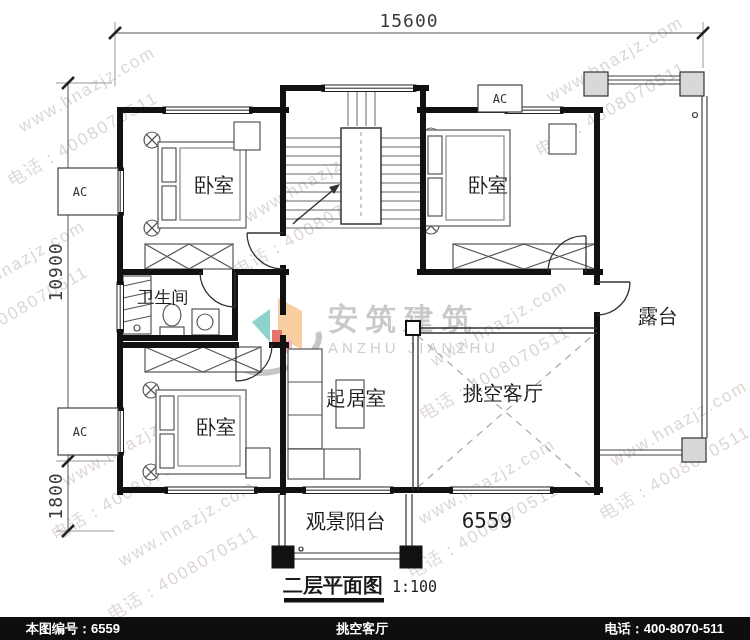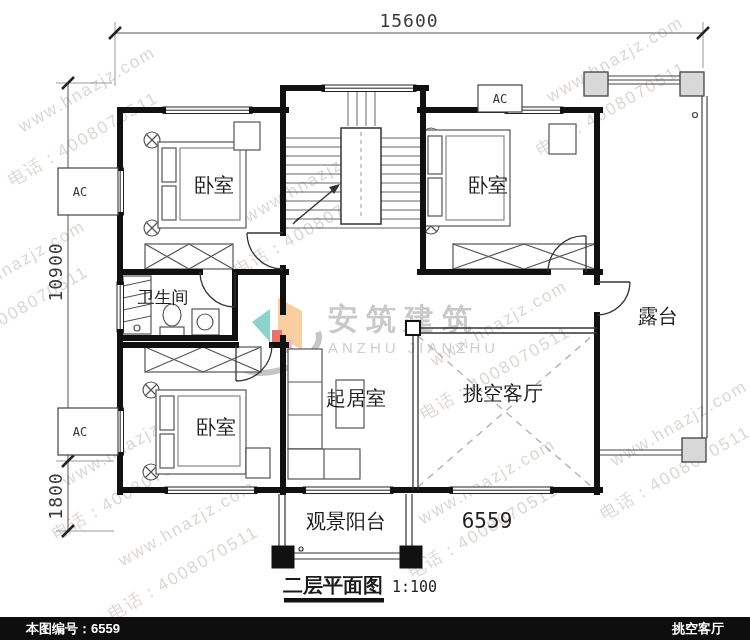--- a/index.html
+++ b/index.html
@@ -324,15 +324,16 @@
     <text class="numtxt" x="487" y="528" text-anchor="middle" font-size="21">6559</text>
 
     <text class="titletxt" x="333" y="592" text-anchor="middle">二层平面图</text>
     <rect x="284" y="598" width="100" height="4.5" fill="#111"></rect>
     <text class="scaletxt" x="392" y="592">1:100</text>
   </svg>
 
   <div id="footer">
     <span>本图编号：6559</span>
     <span>挑空客厅</span>
+    <span>电话：400-8070-511</span>
   </div>
 
 </div>
 
 </body></html>

